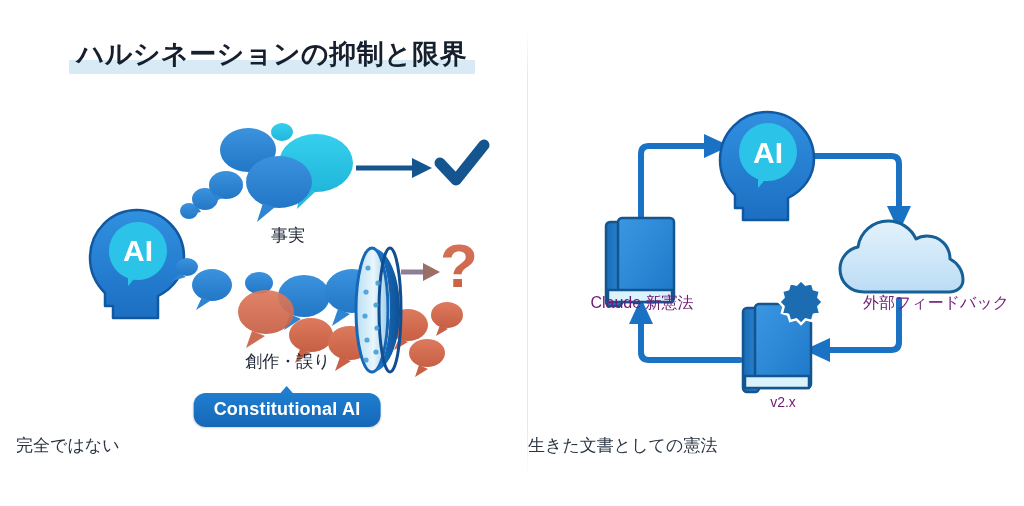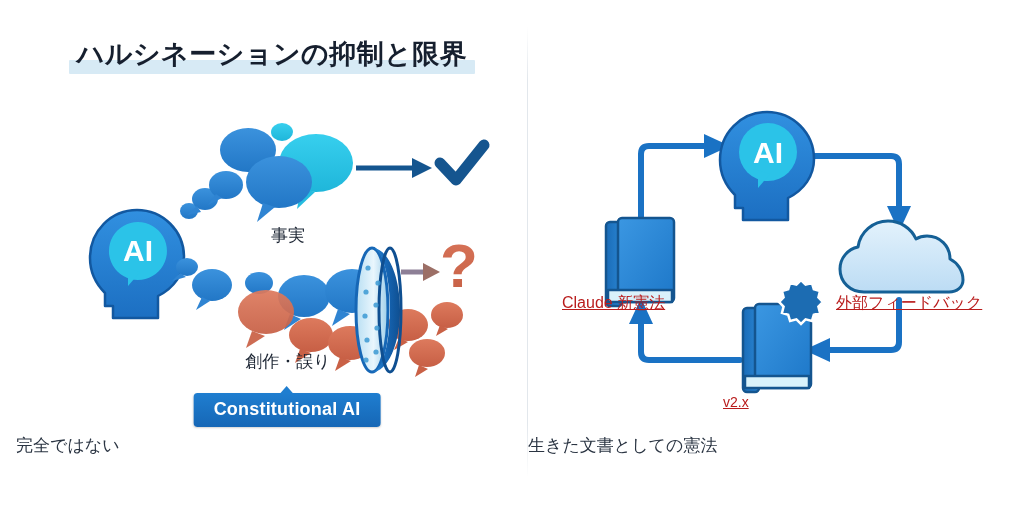--- a/index.html
+++ b/index.html
@@ -75,45 +75,44 @@
     left: 0;
     top: 434px;
     text-align: left;
     font-size: 17px;
     color: #2a3442;
   }
 
   .lbl {
     position: absolute;
     font-size: 16px;
-    color: #b91c1c;
+    color: #701a75;
     white-space: nowrap;
-    text-align: left;
-    text-decoration: underline;
+    text-align: center;
   }
 
   .svg-layer {
     position: absolute;
     left: 0;
     top: 0;
     width: 512px;
     height: 506px;
   }
 
   .pill {
     position: absolute;
     left: 271px;
     top: 393px;
     transform: translateX(-50%);
     background: linear-gradient(to bottom, #1f7ed0, #1667b6);
     color: #ffffff;
     font-size: 18px;
     font-weight: bold;
     padding: 6px 20px 7px;
-    border-radius: 4px;
+    border-radius: 12px;
     box-shadow: 0 1px 2px rgba(0,0,0,0.18);
     white-space: nowrap;
     letter-spacing: 0.2px;
   }
   .pill::before {
     content: "";
     position: absolute;
     left: 50%;
     top: -7px;
     margin-left: -7px;

